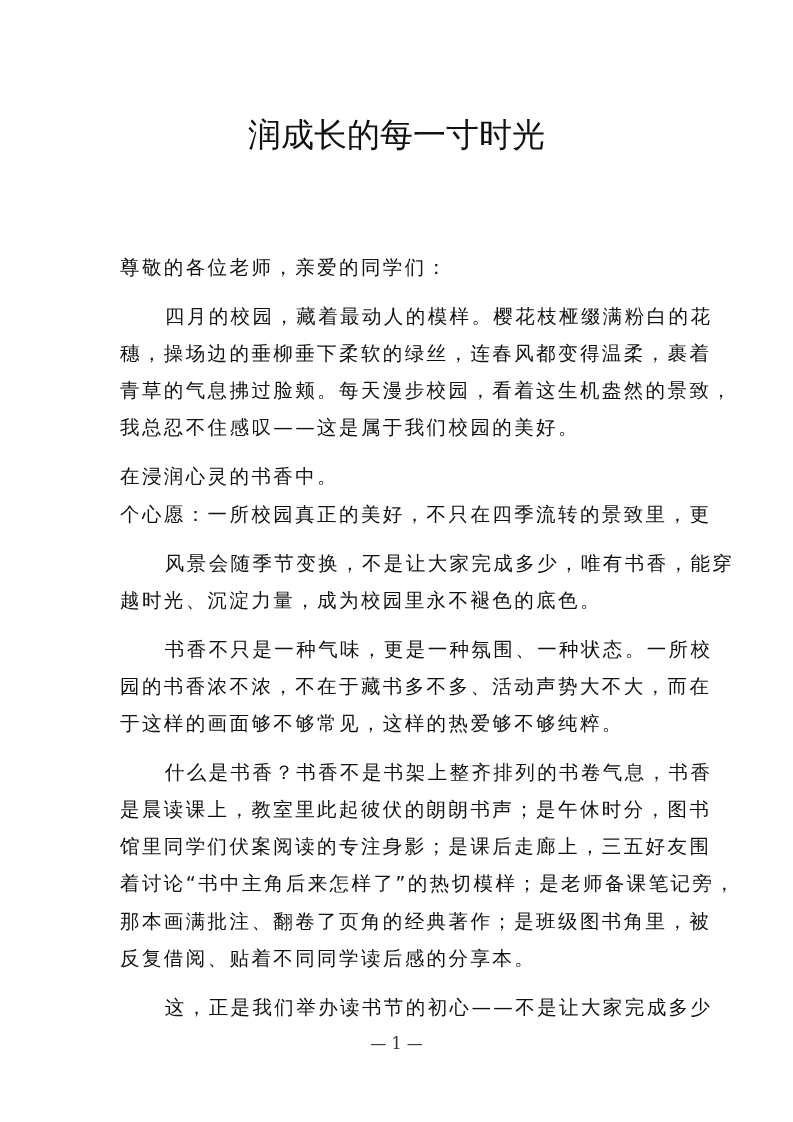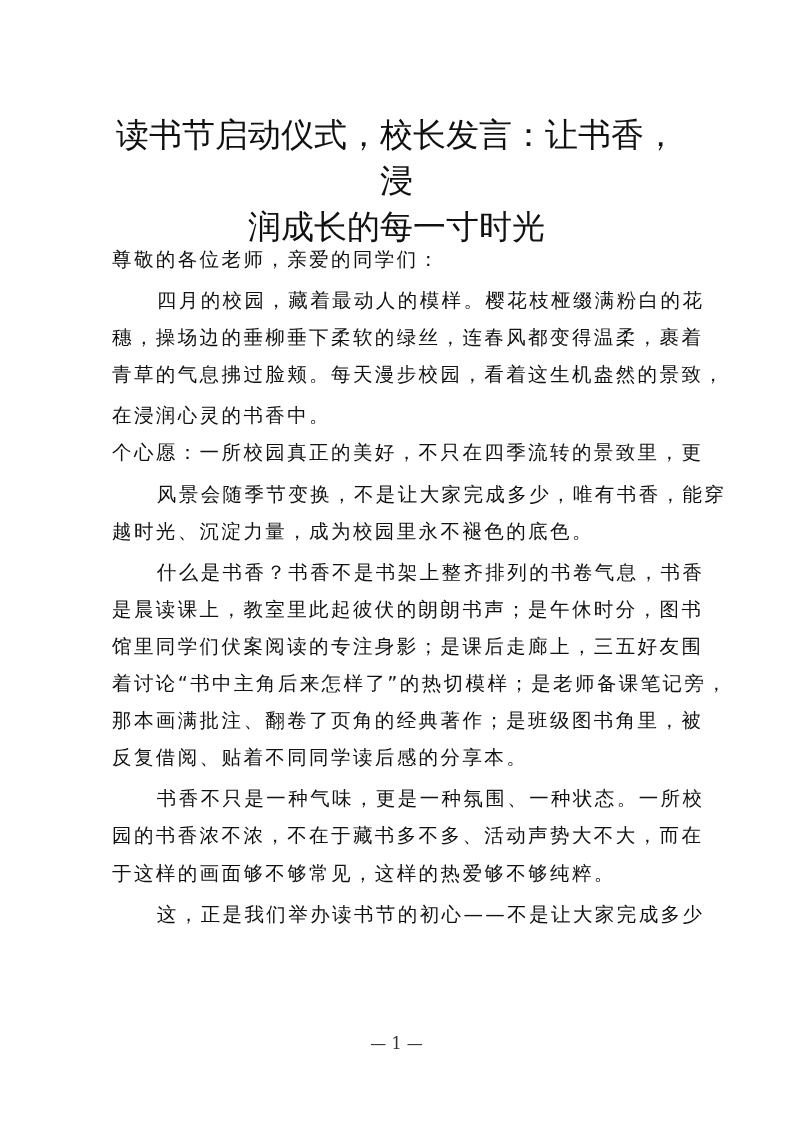--- a/index.html
+++ b/index.html
@@ -8,72 +8,72 @@
     position: absolute; left: 100px; top: 112px; width: 593px;
     text-align: center; font-family: "DejaVu Serif", "Liberation Serif", serif;
     font-size: 33px; line-height: 46px; font-weight: normal; letter-spacing: 0px; margin: 0;
   }
   .body {
     position: absolute; left: 108px; top: 237px; width: 581px;
     font-family: "DejaVu Sans", "Liberation Sans", sans-serif;
     font-size: 19.5px; line-height: 37.1px; letter-spacing: 2.4px;
     text-align: justify;
   }
-  .body p { margin: 4px; }
+  .body p { margin: 12px; }
   .body p.indent { text-indent: 2em; }
   .line { display: block; white-space: nowrap; text-align-last: justify; text-align: justify; }
   .line.last { text-align-last: left; }
   .pagenum {
     position: absolute; left: 0; width: 793px; top: 1034px; text-align: center;
     font-family: "DejaVu Serif", "Liberation Serif", serif; font-size: 16px; color: #333;
   }
 </style>
 </head>
 <body>
 
 <h1 class="title">
-  <span style="display:block">读书节启动仪式，校长发言：让书香，浸</span>
   <span style="display:block">润成长的每一寸时光</span>
 </h1>
 
 <div class="body">
   <p>
       <span class="line last">尊敬的各位老师，亲爱的同学们：</span>
     </p>
 
 
   <p>
     <span class="line" style="padding-left:2.3em">四月的校园，藏着最动人的模样。樱花枝桠缀满粉白的花</span>
     <span class="line">穗，操场边的垂柳垂下柔软的绿丝，连春风都变得温柔，裹着</span>
     <span class="line">青草的气息拂过脸颊。每天漫步校园，看着这生机盎然的景致，</span>
+    <span class="line last">我总忍不住感叹——这是属于我们校园的美好。</span>
   </p>
 
   <p>
     <span class="line last">在浸润心灵的书香中。</span>
     <span class="line">个心愿：一所校园真正的美好，不只在四季流转的景致里，更</span>
   </p>
 
   <p>
     <span class="line" style="padding-left:2.3em">风景会随季节变换，不是让大家完成多少，唯有书香，能穿</span>
     <span class="line last">越时光、沉淀力量，成为校园里永不褪色的底色。</span>
   </p>
 
   <p>
+    <span class="line" style="padding-left:2.3em">书香不只是一种气味，更是一种氛围、一种状态。一所校</span>
+    <span class="line">园的书香浓不浓，不在于藏书多不多、活动声势大不大，而在</span>
+    <span class="line last">于这样的画面够不够常见，这样的热爱够不够纯粹。</span>
+  </p>
+
+  <p>
     <span class="line" style="padding-left:2.3em">什么是书香？书香不是书架上整齐排列的书卷气息，书香</span>
     <span class="line">是晨读课上，教室里此起彼伏的朗朗书声；是午休时分，图书</span>
     <span class="line">馆里同学们伏案阅读的专注身影；是课后走廊上，三五好友围</span>
     <span class="line">着讨论“书中主角后来怎样了”的热切模样；是老师备课笔记旁，</span>
     <span class="line">那本画满批注、翻卷了页角的经典著作；是班级图书角里，被</span>
     <span class="line last">反复借阅、贴着不同同学读后感的分享本。</span>
-  </p>
-
-  <p>
-    <span class="line" style="padding-left:2.3em">书香不只是一种气味，更是一种氛围、一种状态。一所校</span>
-    <span class="line">园的书香浓不浓，不在于藏书多不多、活动声势大不大，而在</span>
-    <span class="line last">于这样的画面够不够常见，这样的热爱够不够纯粹。</span>
   </p>
 
   <p>
     <span class="line" style="padding-left:2.3em">这，正是我们举办读书节的初心——不是让大家完成多少</span>
   </p>
 </div>
 
 <div class="pagenum">— 1 —</div>
 
 </body></html>

